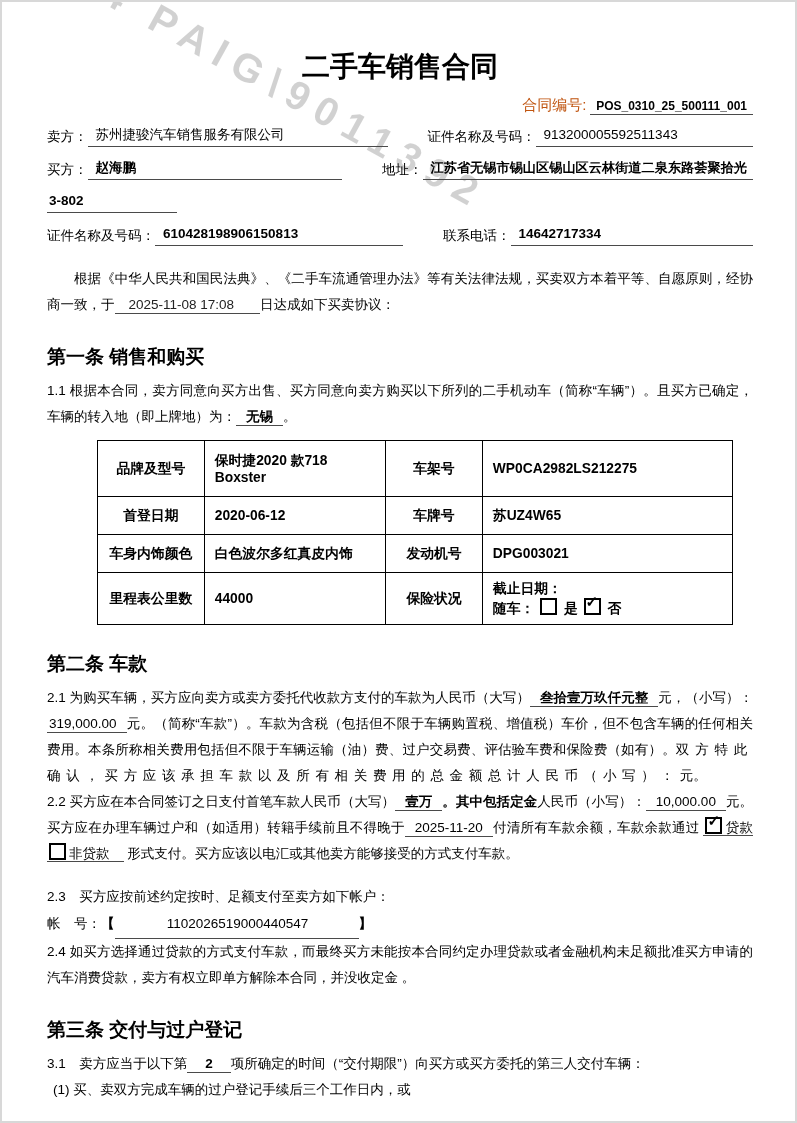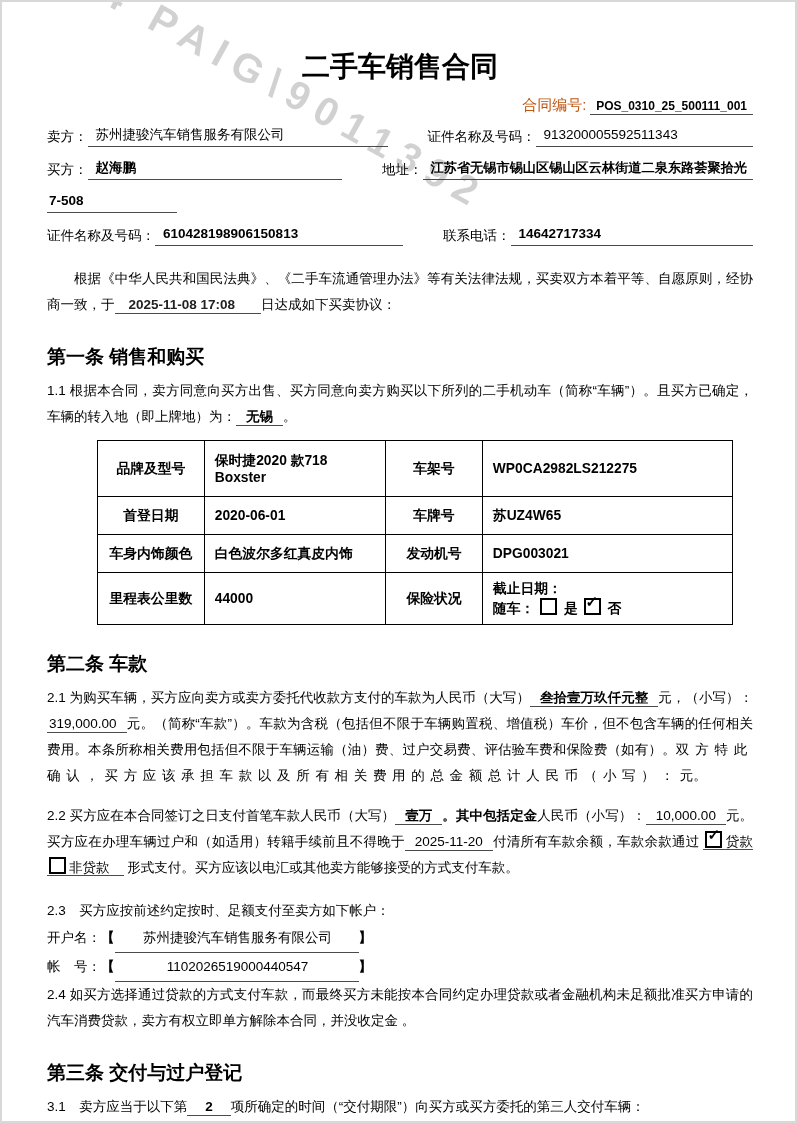--- a/index.html
+++ b/index.html
@@ -76,51 +76,51 @@
     </div>
 
     <div class="row">
       <span class="lbl">买方：</span>
       <span class="val u b w300">赵海鹏</span>
       <span class="lbl gap40">地址：</span>
       <span class="val u b grow addr">江苏省无锡市锡山区锡山区云林街道二泉东路荟聚拾光</span>
     </div>
 
     <div class="row">
-      <span class="val u b w130" style="padding-left:2px;">7-508</span>
+      <span class="val u b w130" style="padding-left:2px;">3-802</span>
     </div>
 
     <div class="row">
       <span class="lbl">证件名称及号码：</span>
       <span class="val u b w248">610428198906150813</span>
       <span class="lbl gap40">联系电话：</span>
       <span class="val u b grow">14642717334</span>
     </div>
 
     <p class="body indent" style="margin-top:20px;">
-      <span>根据《中华人民共和国民法典》、《二手车流通管理办法》等有关法律法规，买卖双方本着平等、自愿原则，经协商一致，于</span><span class="uv uv-wide" style="color:#222;font-weight:bold;">2025-11-08 17:08</span><span>日达成如下买卖协议：</span>
+      <span>根据《中华人民共和国民法典》、《二手车流通管理办法》等有关法律法规，买卖双方本着平等、自愿原则，经协商一致，于</span><span class="uv uv-wide" style="color:#222;">2025-11-08 17:08</span><span>日达成如下买卖协议：</span>
     </p>
 
     <div class="heading">第一条 销售和购买</div>
 
     <p class="body">
       <span>1.1 根据本合同，卖方同意向买方出售、买方同意向卖方购买以下所列的二手机动车（简称“车辆”）。且买方已确定，车辆的转入地（即上牌地）为：</span><span class="uv b">无锡</span><span>。</span>
     </p>
 
     <table class="veh">
       <tbody>
           <tr style="height:56px;">
         <td class="hd">品牌及型号</td>
         <td class="v1">保时捷2020 款718 Boxster</td>
         <td class="hd2">车架号</td>
         <td class="v2">WP0CA2982LS212275</td>
       </tr>
       <tr>
         <td class="hd">首登日期</td>
-        <td class="v1">2020-06-01</td>
+        <td class="v1">2020-06-12</td>
         <td class="hd2">车牌号</td>
         <td class="v2">苏UZ4W65</td>
       </tr>
       <tr>
         <td class="hd">车身内饰颜色</td>
         <td class="v1">白色波尔多红真皮内饰</td>
         <td class="hd2">发动机号</td>
         <td class="v2">DPG003021</td>
       </tr>
       <tr style="height:52px;">
@@ -140,31 +140,28 @@
       </tr>
     </tbody>
       </table>
 
     <div class="heading">第二条 车款</div>
 
     <p class="body">
       <span>2.1 为购买车辆，买方应向卖方或卖方委托代收款方支付的车款为人民币（大写）</span><span class="uv b">叁拾壹万玖仟元整</span><span>元，（小写）：</span><span class="uv" style="padding-left:2px;">319,000.00</span><span>元。（简称“车款”）。车款为含税（包括但不限于车辆购置税、增值税）车价，但不包含车辆的任何相关费用。本条所称相关费用包括但不限于车辆运输（油）费、过户交易费、评估验车费和保险费（如有）。</span><span class="spread">双方特此确认，买方应该承担车款以及所有相关费用的总金额总计人民币（小写）：</span><span>元。</span>
     </p>
 
-    <p class="body" style="margin-top:14px;">
+    <p class="body" style="">
       <span>2.2 买方应在本合同签订之日支付首笔车款人民币（大写）</span><span class="uv b">壹万</span><span class="b">。</span><span class="b">其中包括定金</span><span>人民币（小写）：</span><span class="uv">10,000.00</span><span>元。买方应在办理车辆过户和（如适用）转籍手续前且不得晚于</span><span class="uv">2025-11-20</span><span>付清所有车款余额，车款余款通过</span>
       <span class="u loanline"><span class="cb"><span class="ck">✓</span></span><span>贷款</span> <span class="cb"></span><span>非贷款</span></span>
       <span>形式支付。买方应该以电汇或其他卖方能够接受的方式支付车款。</span>
     </p>
 
     <p class="body" style="margin-top:17px;">2.3　买方应按前述约定按时、足额支付至卖方如下帐户：</p>
 
-    <p class="acct">
-      <span>开户名：</span><span class="b">【</span><span class="val u" style="min-width:230px;">苏州捷骏汽车销售服务有限公司</span><span class="b">】</span>
-    </p>
     <p class="acct">
       <span>帐　号：</span><span class="b">【</span><span class="val u" style="min-width:230px;">1102026519000440547</span><span class="b">】</span>
     </p>
 
     <p class="body">2.4 如买方选择通过贷款的方式支付车款，而最终买方未能按本合同约定办理贷款或者金融机构未足额批准买方申请的汽车消费贷款，卖方有权立即单方解除本合同，并没收定金 。</p>
 
     <div class="heading">第三条 交付与过户登记</div>
 
     <p class="body">
       <span>3.1　卖方应当于以下第</span><span class="uv b" style="padding:0 18px 1px 18px;">2</span><span>项所确定的时间（“交付期限”）向买方或买方委托的第三人交付车辆：</span>

